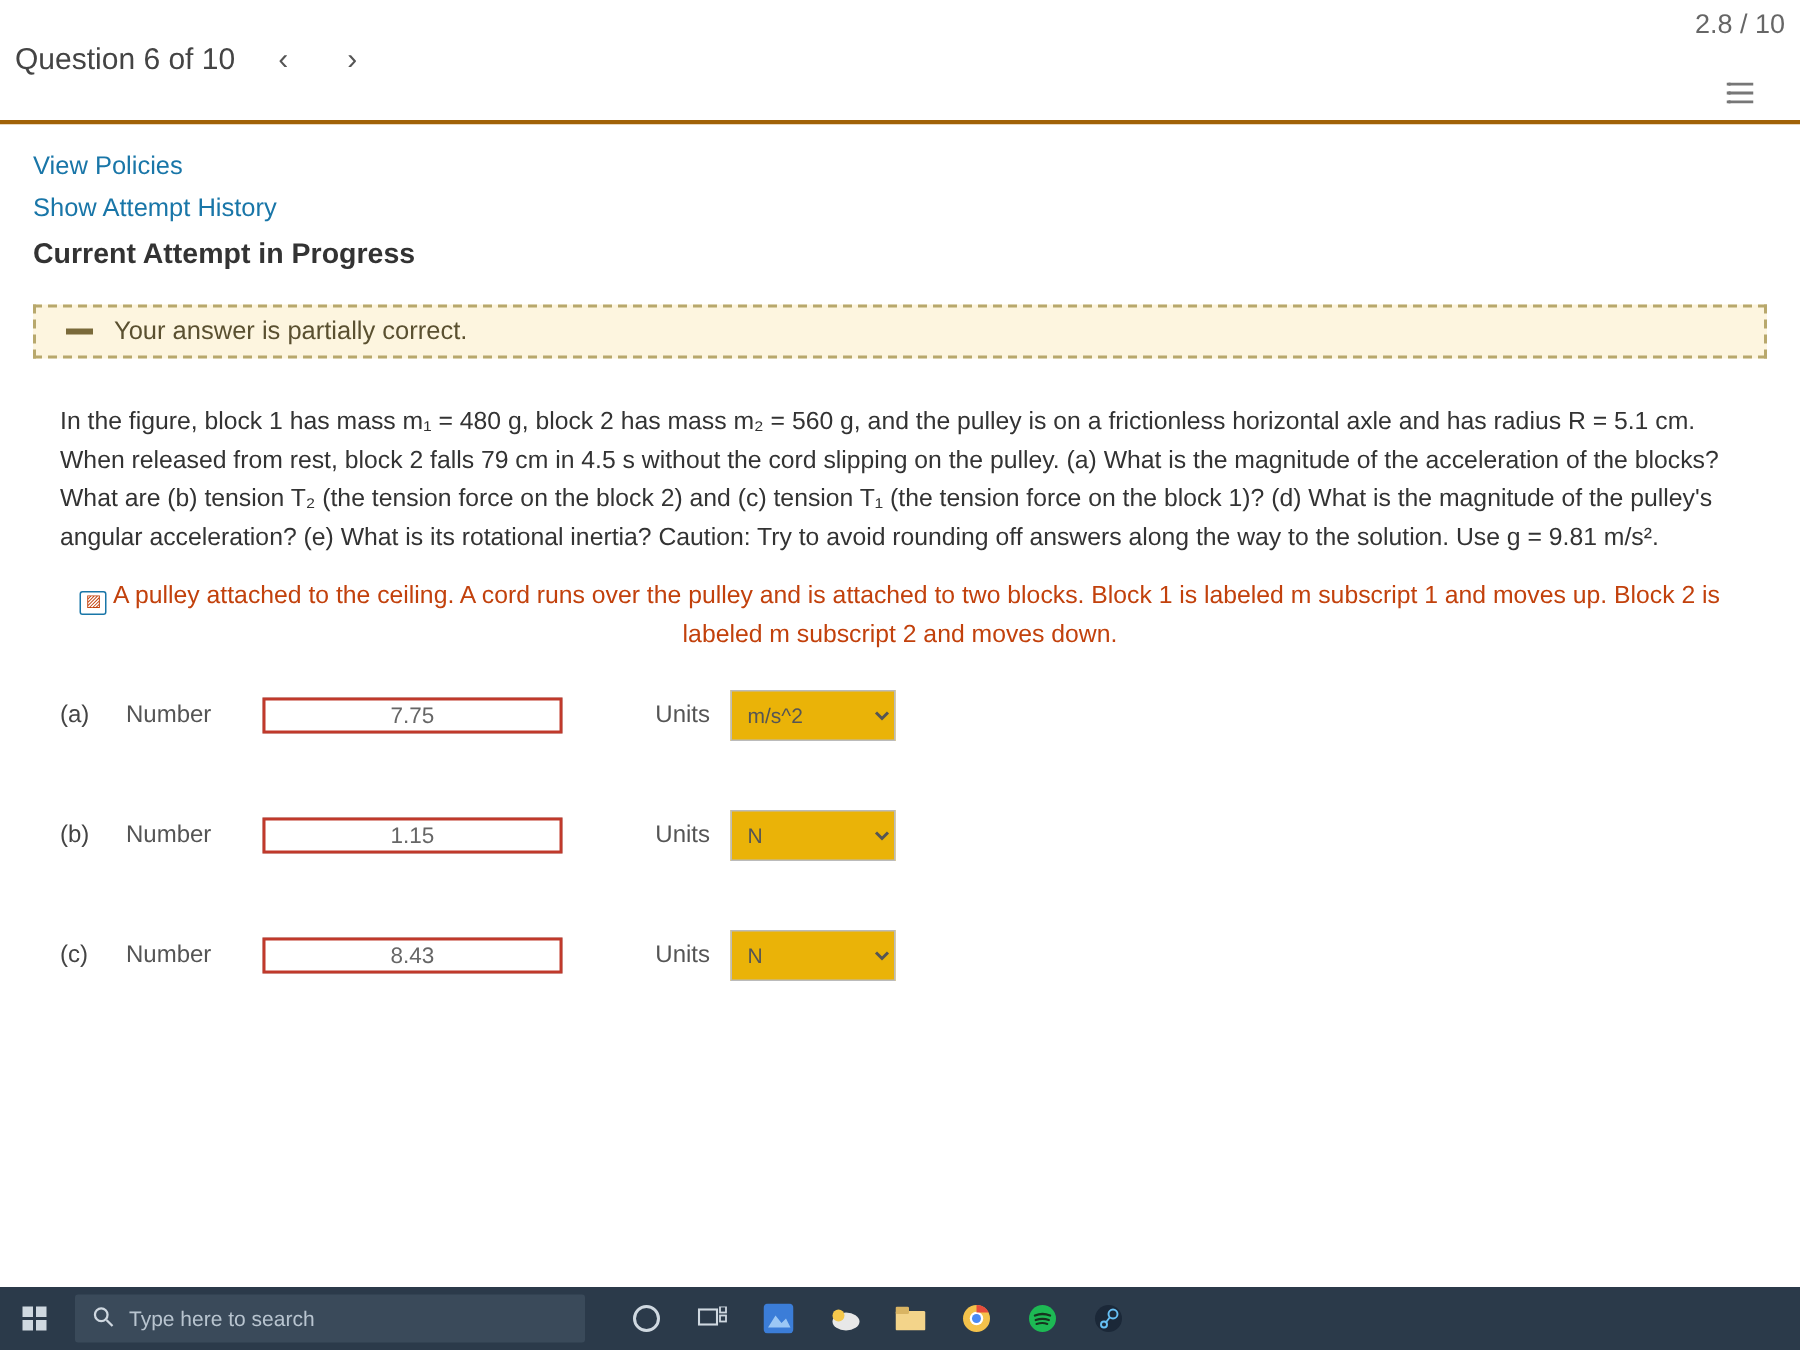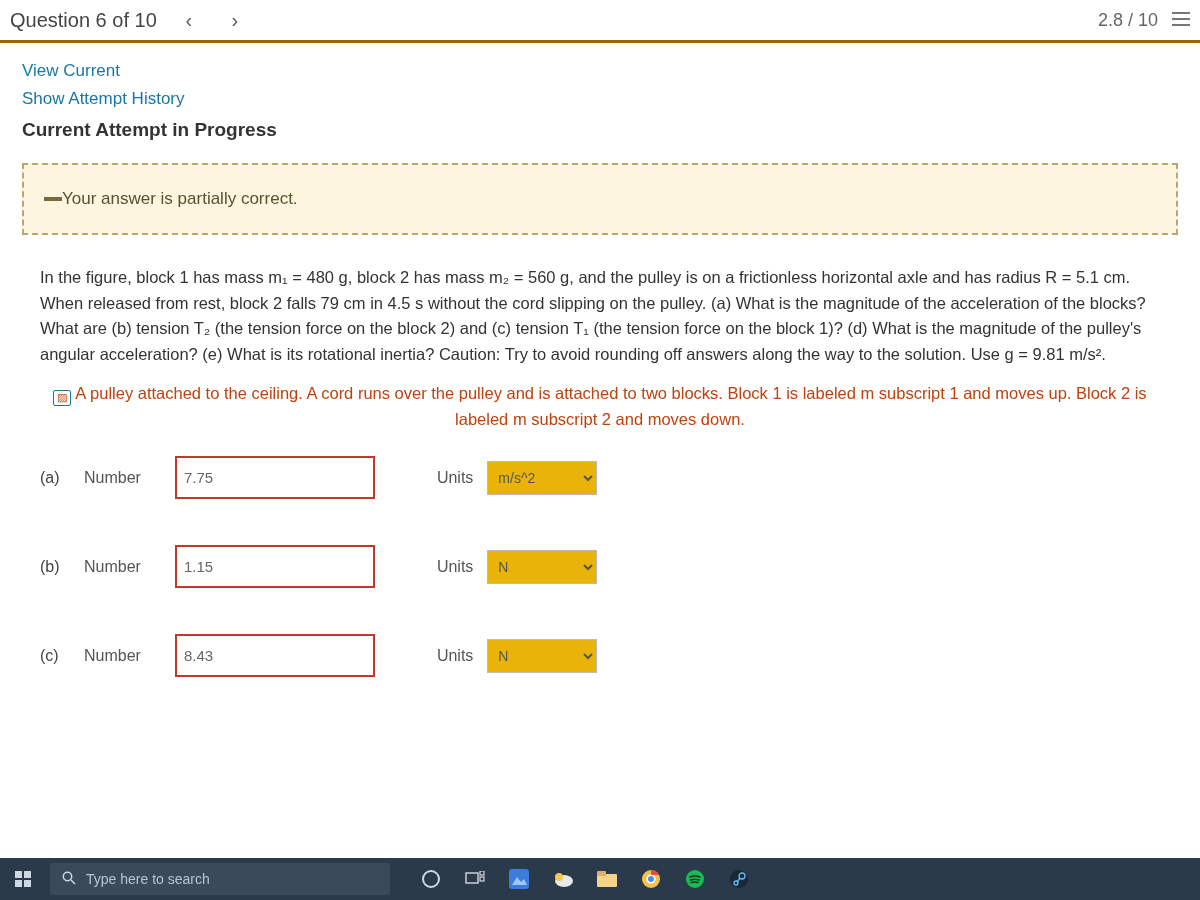--- a/index.html
+++ b/index.html
@@ -23,37 +23,38 @@
   .top-bar .qlabel { font-weight: 400; }
   .nav-btn {
     width: 28px; height: 28px;
     display: inline-flex; align-items: center; justify-content: center;
     margin-left: 18px;
     color: #555;
     font-size: 20px;
     cursor: pointer;
   }
   .top-right {
-    margin-left: auto; display:flex; align-items:center; gap:14px;
-    color:#666; font-size:18px;
+    margin-left: auto; display:flex; align-items:center; gap:26px;
+    color:#666; font-size:18px;flex-direction:column;
   }
   .content {
     background: #fff;
     padding: 14px 22px 30px 22px;
     height: calc(100% - 40px - 42px);
   }
   .link-row { font-size: 17px; color: #1976a8; padding: 4px 0; cursor:pointer; }
   .current-attempt { font-size: 19px; font-weight: 700; color: #333; padding: 6px 0 18px 0; }
   .feedback-box {
     border: 2px dashed #b8a86c;
     background: #fdf5df;
-    padding: 24px 20px;
+    padding: 6px 20px;
     margin: 4px 0 30px 0;
     display: flex;
     align-items: center;
+    gap: 14px;
     color: #5a5030;
     font-size: 17px;
   }
   .minus-icon {
     width: 18px; height: 4px; background: #7a6a3a; display:inline-block;
   }
   .problem-text {
     color: #333;
     font-size: 16.5px;
     line-height: 1.55;
@@ -75,25 +76,26 @@
   .answers { padding: 0 18px; }
   .answer-row {
     display: flex;
     align-items: center;
     gap: 14px;
     margin-bottom: 46px;
   }
   .part-label { width: 30px; color:#444; font-size:16px; }
   .num-label { color:#555; font-size:16px; margin-right:20px; }
   .num-input {
-    width: 200px; height: 43px;
+    width: 200px; height: 24px;
     border: 1px solid #bbb;
     padding: 4px 8px;
     font-size: 15px;
     color: #666;
+    text-align: center;
   }
   .num-input.incorrect { outline: 2px solid #c0392b; outline-offset:-2px; }
   .units-label { margin-left: 48px; color:#555; font-size:16px; }
   .units-select {
     width: 110px; height: 34px;
     border: 1px solid #bbb;
     background:#eab308;
     font-size: 14px;
     color:#555;
     padding: 4px 6px;
@@ -150,21 +152,21 @@
           <rect x="0" y="12" width="18" height="2" fill="#777"></rect>
           <circle cx="2" cy="1" r="1.2" fill="#777"></circle>
           <circle cx="2" cy="7" r="1.2" fill="#777"></circle>
           <circle cx="2" cy="13" r="1.2" fill="#777"></circle>
         </svg>
     </span>
   </div>
 </div>
 
 <div class="content">
-  <div class="link-row">View Current</div>
+  <div class="link-row">View Policies</div>
   <div class="link-row">Show Attempt History</div>
   <div class="current-attempt">Current Attempt in Progress</div>
 
   <div class="feedback-box">
     <span class="minus-icon"></span>
     <span>Your answer is partially correct.</span>
   </div>
 
   <div class="problem-text">In the figure, block 1 has mass m₁ = 480 g, block 2 has mass m₂ = 560 g, and the pulley is on a frictionless horizontal axle and has radius R = 5.1 cm. When released from rest, block 2 falls 79 cm in 4.5 s without the cord slipping on the pulley. (a) What is the magnitude of the acceleration of the blocks? What are (b) tension T₂ (the tension force on the block 2) and (c) tension T₁ (the tension force on the block 1)? (d) What is the magnitude of the pulley's angular acceleration? (e) What is its rotational inertia? Caution: Try to avoid rounding off answers along the way to the solution. Use g = 9.81 m/s².</div>
 

